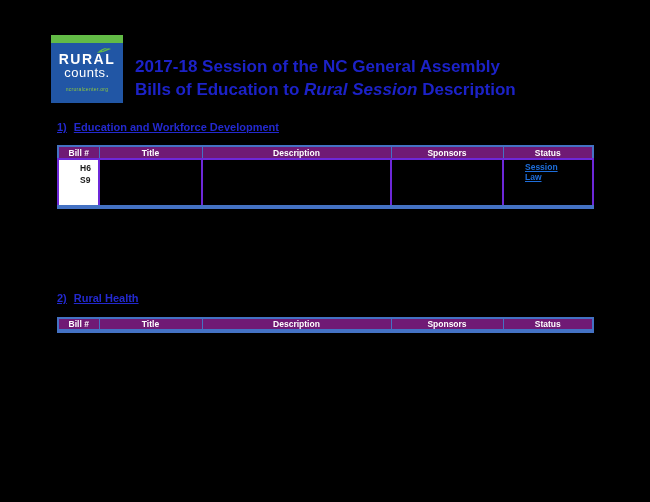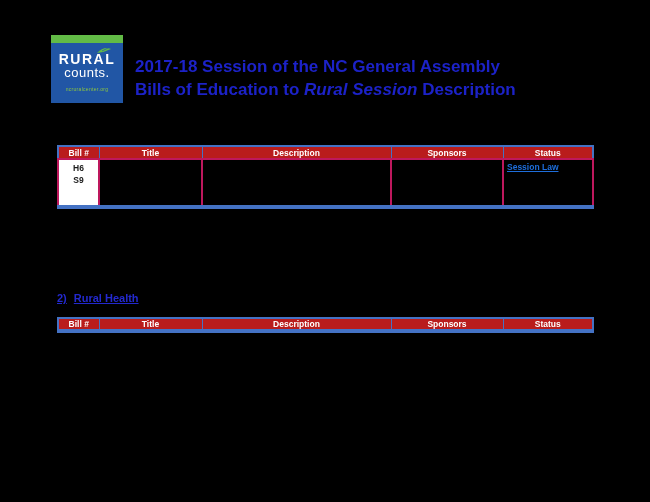--- a/index.html
+++ b/index.html
@@ -39,25 +39,25 @@
 
   
   table.bills {
     position:absolute; left:57px; width:535px;
     border-collapse:collapse; table-layout:fixed;
     border:2px solid #4472C4; border-bottom:4px solid #4472C4;
   }
   #table-1 { top:145px; }
   #table-2 { top:317px; }
   table.bills th {
-    background:#b91c1c; color:#fff; font-size:8.5px; font-weight:bold;
+    background:#701a75; color:#fff; font-size:8.5px; font-weight:bold;
     text-align:center; height:13px; padding:0; border:1px solid #4472C4;
   }
   table.bills td {
-    background:#000; border:2px solid #be185d; padding:2px 3px;
+    background:#000; border:2px solid #6d28d9; padding:2px 21px;
     vertical-align:top; font-size:8.5px; color:#111;
   }
   table.bills td.bill-cell {
     background:#fff; text-align:center; font-weight:bold; color:#1a1a1a;
     line-height:12px; font-size:8.5px;
   }
   .status-cell { }
   a.status-link {
     color:#1E6EDC; font-weight:bold; font-size:8.5px;
     text-decoration:underline; cursor:pointer;
@@ -79,20 +79,23 @@
       <div class="logo-counts">counts.</div>
       <div class="logo-url">ncruralcenter.org</div>
     </div>
   </div>
 
   <div class="doc-title">
     <div>2017-18 Session of the NC General Assembly</div>
     <div><span>Bills of Education to </span><em>Rural Session</em><span> Description</span></div>
   </div>
 
+  <div class="section-heading" id="heading-1">
+    <span class="num">1)</span><span>Education and Workforce Development</span>
+  </div>
 
   <table class="bills" id="table-1">
     <colgroup>
       <col style="width:41px">
         <col style="width:103px">
         <col style="width:189px">
         <col style="width:112px">
         <col style="width:90px">
     </colgroup>
     <thead>

